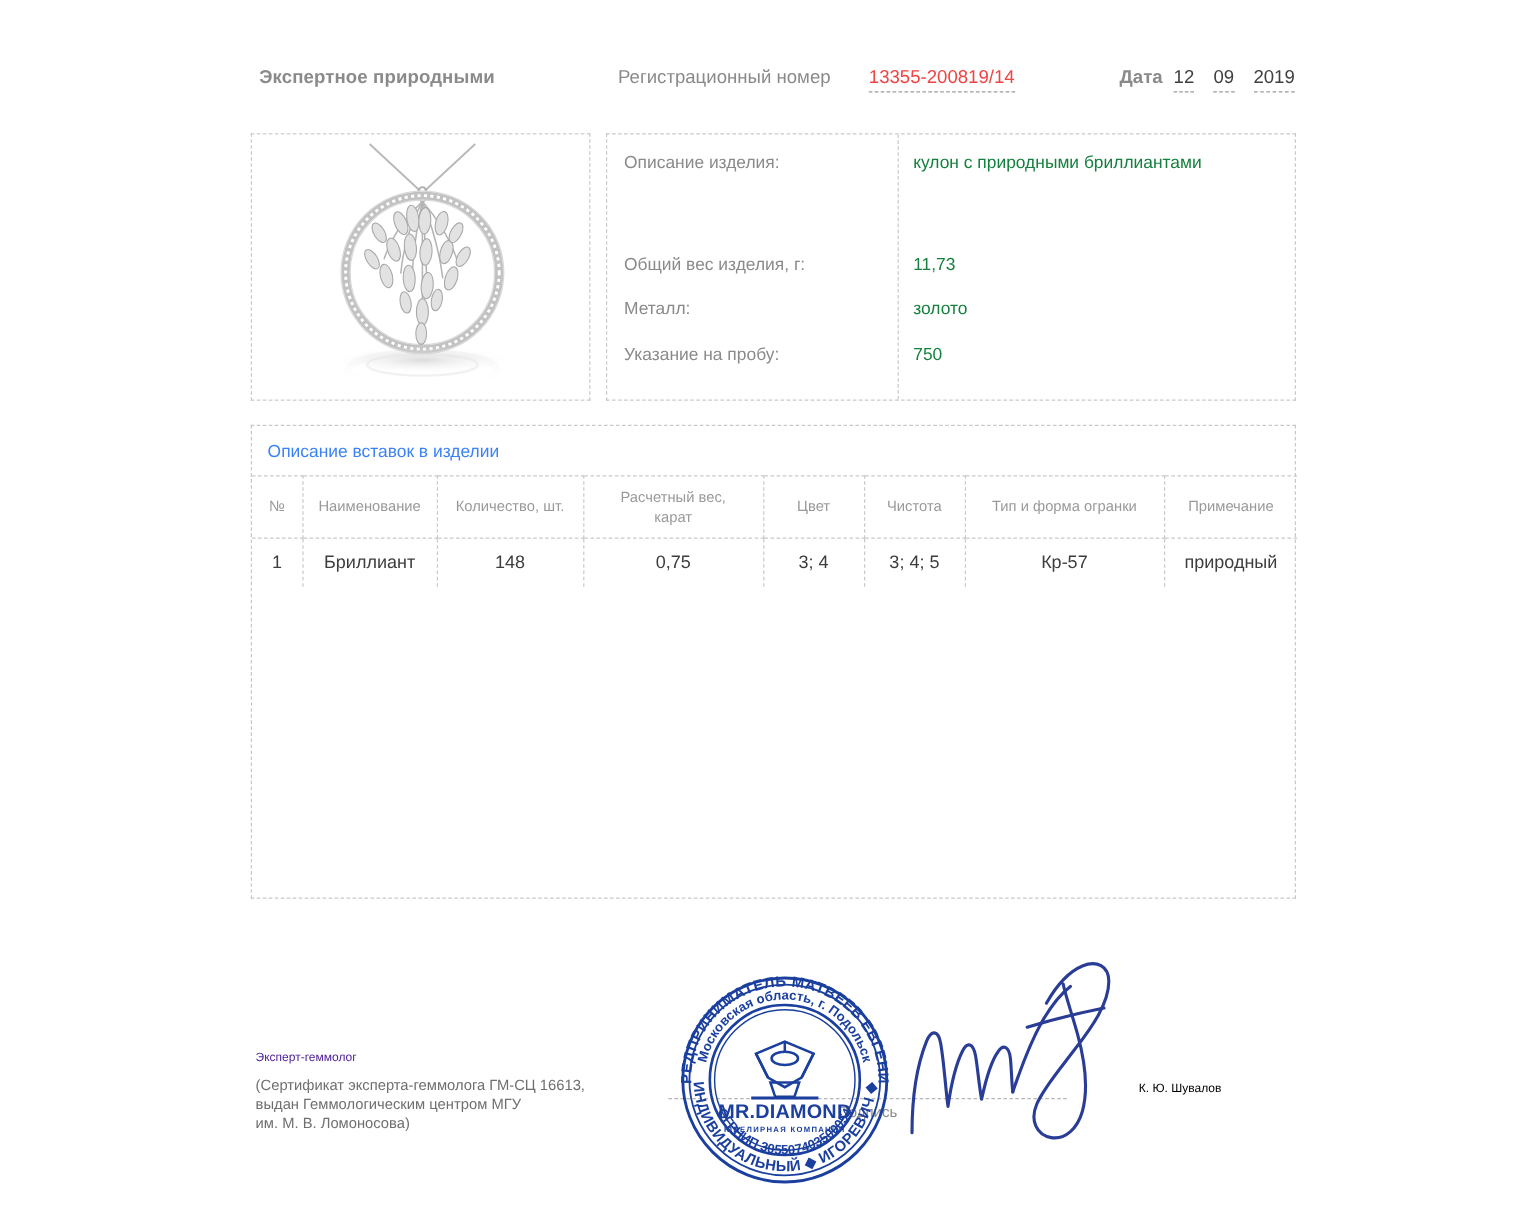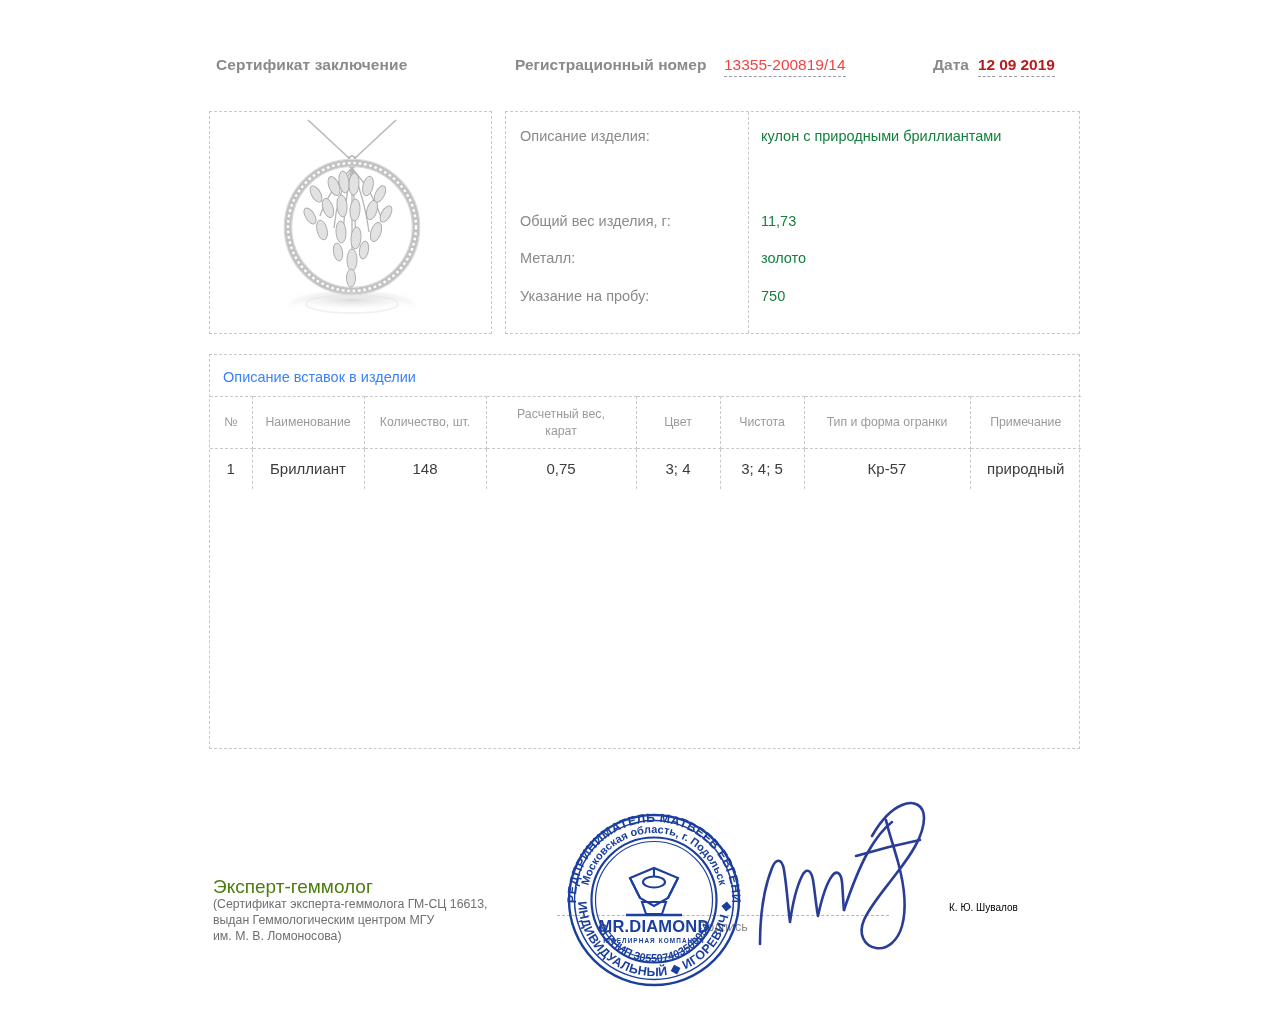--- a/index.html
+++ b/index.html
@@ -22,36 +22,36 @@
     left: 210px; top: 56px;
     width: 870px; height: 28px;
   }
   .hdr-title {
     position: absolute; left: 6px; top: 0;
     font-size: 15.5px; color: #8a8a8a; font-weight: 600;
     letter-spacing: .1px;
   }
   .hdr-reg-label {
     position: absolute; left: 305px; top: 0;
-    font-size: 15.5px; color: #8a8a8a; font-weight: 700;
+    font-size: 15.5px; color: #8a8a8a; font-weight: 400;
   }
   .hdr-reg-value {
     position: absolute; left: 514px; top: 0;
     font-size: 15.5px; color: #ef4444;
     border-bottom: 1px dashed #9b9b9b;
     padding-bottom: 2px;
   }
   .hdr-date-label {
     position: absolute; left: 723px; top: 0;
     font-size: 15.5px; color: #8a8a8a; font-weight: 600;
   }
   .hdr-date-value {
     position: absolute; left: 768px; top: 0;
-    font-size: 15.5px; color: #b91c1c;
-    display: flex; gap: 4px; font-weight: bold;
+    font-size: 15.5px; color: #404040;
+    display: flex; gap: 16px;
   }
   .hdr-date-value span {
     border-bottom: 1px dashed #9b9b9b;
     padding-bottom: 2px;
   }
 
   
   .top-row {
     position: absolute;
     left: 209px; top: 111px;
@@ -154,21 +154,21 @@
   }
   .comments-divider {
     position: absolute; left: 131px; top: 0; bottom: 0;
     border-left: 1px dashed #c9c9c9;
   }
 
   
   .footer { position: absolute; left: 209px; top: 872px; width: 871px; height: 80px; }
   .expert-title {
     position: absolute; left: 4px; top: 4px;
-    font-size: 19px; color: #4d7c0f;
+    font-size: 10px; color: #4c1d95;
   }
   .expert-cert {
     position: absolute; left: 4px; top: 24px;
     font-size: 12.3px; color: #6f6f6f;
     line-height: 1.32;
     white-space: pre-line;
   }
   .sig-line {
     position: absolute;
     left: 348px; top: 43px;
@@ -190,21 +190,21 @@
   
   .stamp { position: absolute; left: 556px; top: 802px; }
   .sign  { position: absolute; left: 752px; top: 796px; }
 </style>
 </head>
 <body>
 
 <div class="page">
 
   <div class="header">
-    <div class="hdr-title">Сертификат заключение</div>
+    <div class="hdr-title">Экспертное природными</div>
     <div class="hdr-reg-label">Регистрационный номер</div>
     <div class="hdr-reg-value">13355-200819/14</div>
     <div class="hdr-date-label">Дата</div>
     <div class="hdr-date-value">
       <span>12</span>
       <span>09</span>
       <span>2019</span>
     </div>
   </div>
 

